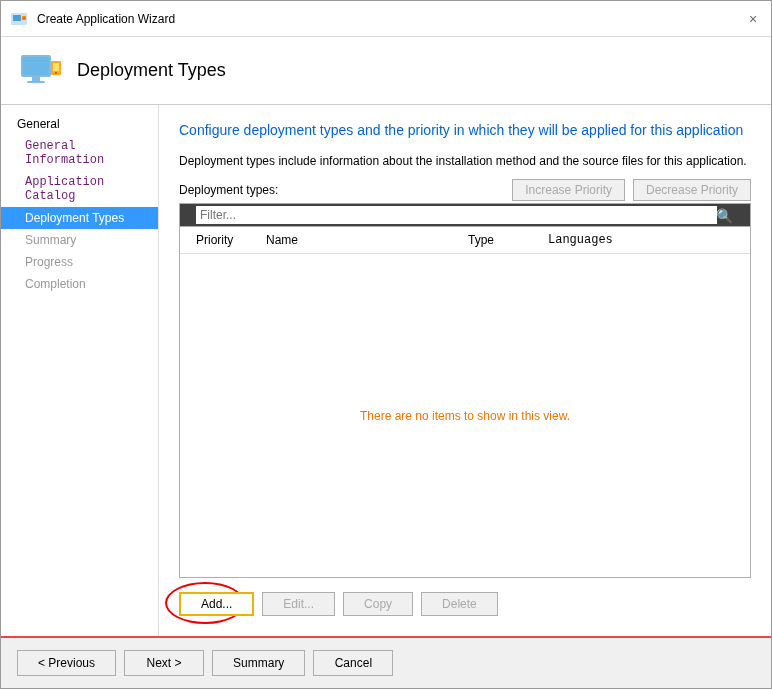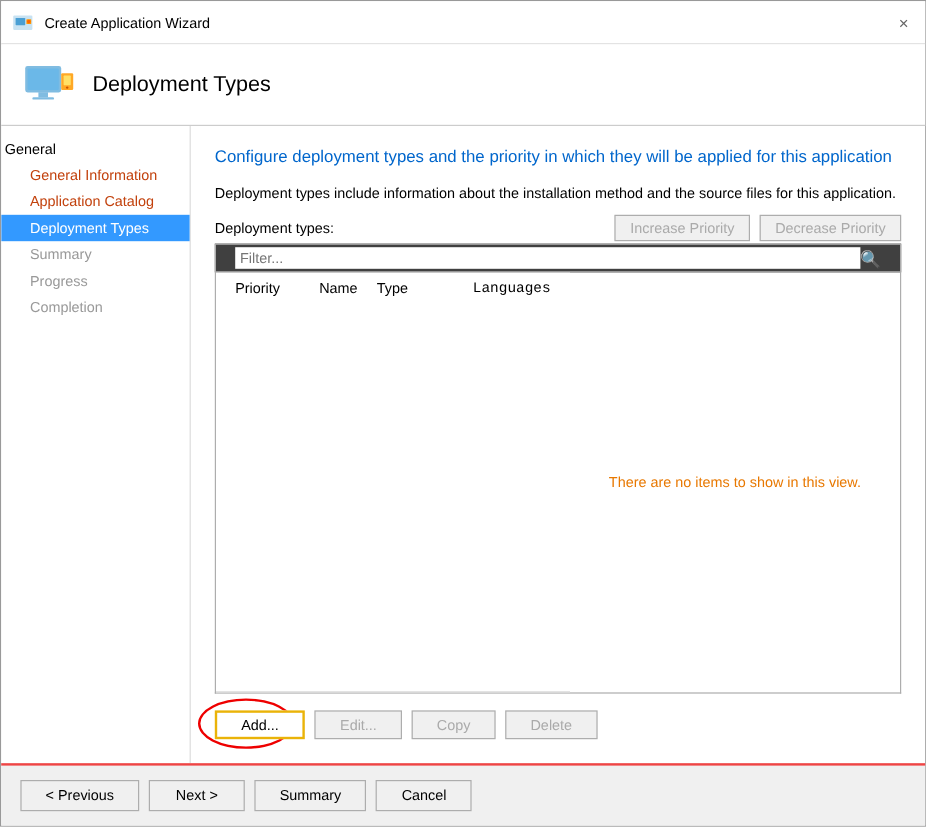--- a/index.html
+++ b/index.html
@@ -88,38 +88,39 @@
 
     
     .sidebar {
       width: 158px;
       background: #fff;
       border-right: 1px solid #ddd;
       padding: 8px 0;
       flex-shrink: 0;
     }
     .sidebar-section-header {
-      padding: 4px 3px;
+      padding: 4px 16px;
       font-size: 12px;
       color: #000;
       font-weight: 400;
       cursor: default;
     }
     .sidebar-item {
       padding: 4px 12px 4px 24px;
       font-size: 12px;
       color: #000;
       cursor: pointer;
     }
     .sidebar-item.active {
       background: #3399ff;
       color: #fff;
     }
     .sidebar-item.link-style {
-      color: #c2410c;
+      color: #701a75;
+      font-family: Liberation Mono, monospace;
     }
     .sidebar-item.disabled {
       color: #999;
     }
 
     
     .content-area {
       flex: 1;
       padding: 16px 20px;
       display: flex;
@@ -184,20 +185,21 @@
       font-size: 14px;
     }
 
     
     .table-area {
       border: 1px solid #adadad;
       border-top: none;
       flex: 1;
       overflow: hidden;
       display: flex;
+      flex-direction: column;
       min-height: 260px;
     }
     .table-header {
       display: flex;
       background: #fff;
       border-bottom: 1px solid #ddd;
       padding: 4px 8px;
     }
     .table-header-cell {
       font-size: 12px;

